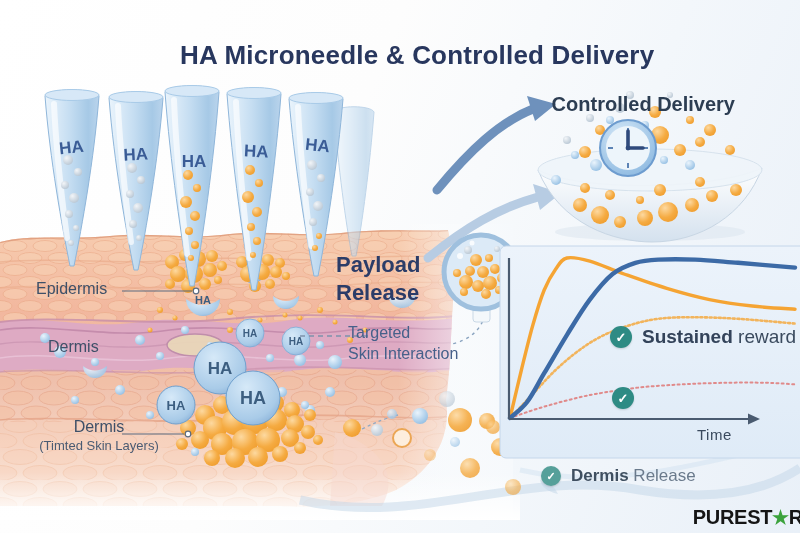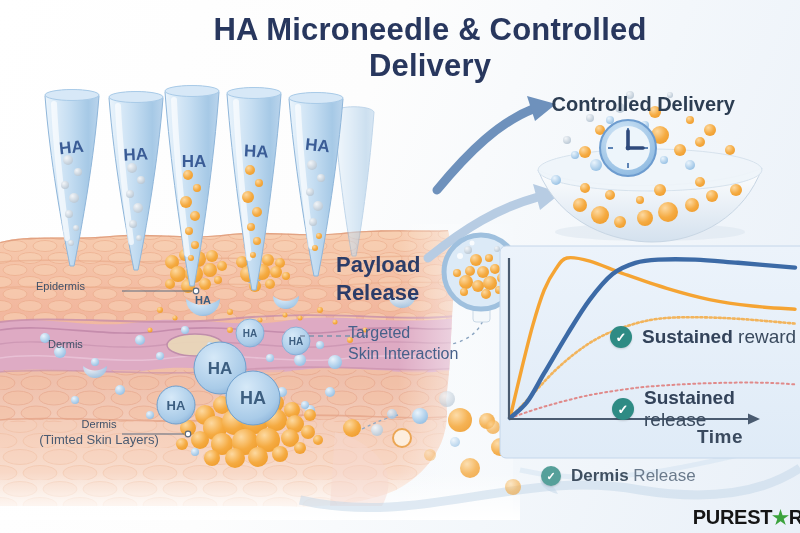--- a/index.html
+++ b/index.html
@@ -1,32 +1,32 @@
 <!DOCTYPE html>
 <html><head>
 <meta charset="utf-8">
 <style>
   html,body{margin:0;padding:0;background:#fff;}
   .canvas{position:relative;width:800px;height:533px;overflow:hidden;
     font-family:"Liberation Sans",sans-serif;
     background:linear-gradient(112deg,#ffffff 0%,#fdfdfd 40%,#f3f7fb 68%,#e9f0f8 100%);}
   .abs{position:absolute;}
-  .title{left:180px;top:12px;width:500px;text-align:center;font-size:31px;font-weight:700;color:#28375e;letter-spacing:.2px;}
-  .lbl{color:#3e5068;font-size:11px;}
+  .title{left:180px;top:40px;width:500px;text-align:left;font-size:26px;font-weight:700;color:#28375e;letter-spacing:.2px;}
+  .lbl{color:#3e5068;font-size:16px;}
   .payload{left:336px;top:251px;font-size:22px;font-weight:700;color:#2b3c68;line-height:28px;}
   .targeted{left:348px;top:322px;width:122px;text-align:left;color:#46608a;font-size:16px;line-height:21px;}
   .cdelivery{left:535px;top:93px;width:200px;text-align:right;font-size:20px;font-weight:600;color:#2c3d52;}
   .legend-item{display:flex;align-items:center;gap:10px;}
   .check{width:22px;height:22px;border-radius:50%;background:#2e8b84;color:#fff;display:flex;align-items:center;justify-content:center;font-size:13px;font-weight:700;flex:0 0 auto;box-shadow:0 1px 2px rgba(0,0,0,.15);}
   .check.small{width:20px;height:20px;font-size:11px;}
   .legend-text{font-size:19px;color:#3a4a5e;}
   .legend-text b{font-weight:700;color:#33435a;}
   .foot-text{font-size:17px;color:#6a7a8c;}
   .foot-text b{font-weight:700;color:#3f4f60;}
-  .time-lbl{font-size:19px;color:#3a4a5e;font-weight:700;letter-spacing:.5px;}
+  .time-lbl{font-size:15px;color:#3a4a5e;font-weight:400;letter-spacing:.5px;}
   .deep{left:14px;top:418px;width:170px;text-align:center;}
   .deep .l2{font-size:13px;color:#4a5b72;margin-top:2px;}
   .logo{right:-3px;bottom:4px;font-size:20px;font-weight:800;color:#151515;letter-spacing:-.3px;white-space:nowrap;}
   .logo .star{font-size:19px;}
 </style>
 </head>
 <body>
 
 <div class="canvas">
 
@@ -457,21 +457,20 @@
 </div>
 
 <div class="abs cdelivery">Controlled Delivery</div>
 
 <div class="abs legend-item" style="left:610px;top:326px;">
   <span class="check" style="background: rgb(46, 139, 132);">✓</span>
   <span class="legend-text"><b>Sustained</b><span> reward</span></span>
 </div>
 <div class="abs legend-item" style="left:612px;top:387px;">
   <span class="check" style="background: rgb(46, 139, 132);">✓</span>
-  <span class="legend-text"><b>Sustained</b><span> release</span></span>
 </div>
 
 <div class="abs time-lbl" style="left:697px;top:426px;">Time</div>
 
 <div class="abs legend-item" style="left:541px;top:466px;">
   <span class="check small" style="background: rgb(86, 160, 154);">✓</span>
   <span class="foot-text"><b>Dermis</b><span> Release</span></span>
 </div>
 
 <div class="abs logo"><span>PUREST</span><span class="star" style="color: rgb(59, 162, 60);">★</span><span>R</span></div>

